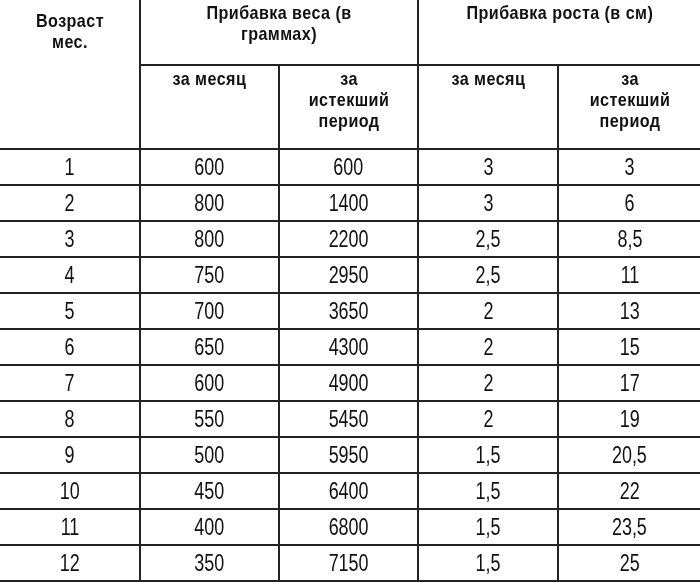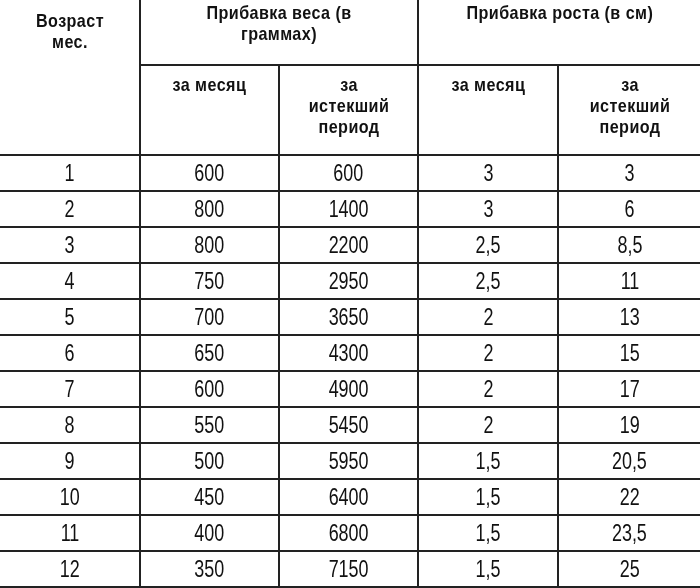--- a/index.html
+++ b/index.html
@@ -19,21 +19,21 @@
   th {
     font-weight: bold;
     font-size: 19px;
     line-height: 21px;
     vertical-align: top;
     letter-spacing: 0.5px;
     transform-origin: center;
   }
   th .t { display:inline-block; transform: scaleX(0.85); }
   th.h1 { height: 62px; padding-top: 2px; }
-  th.h2 { height: 80px; padding-top: 8px; border-radius: 28px; }
+  th.h2 { height: 80px; padding-top: 2px; border-radius: 28px; }
   th.age { vertical-align: top; padding-top: 10px; }
   td {
     height: 34px;
     font-size: 23px;
     vertical-align: middle;
   }
   td .n { display:inline-block; transform: scaleX(0.78); }
   table { border-left:none; border-right:none; }
   tr > *:first-child { border-left: none; }
   tr > *:last-child { border-right: none; }

